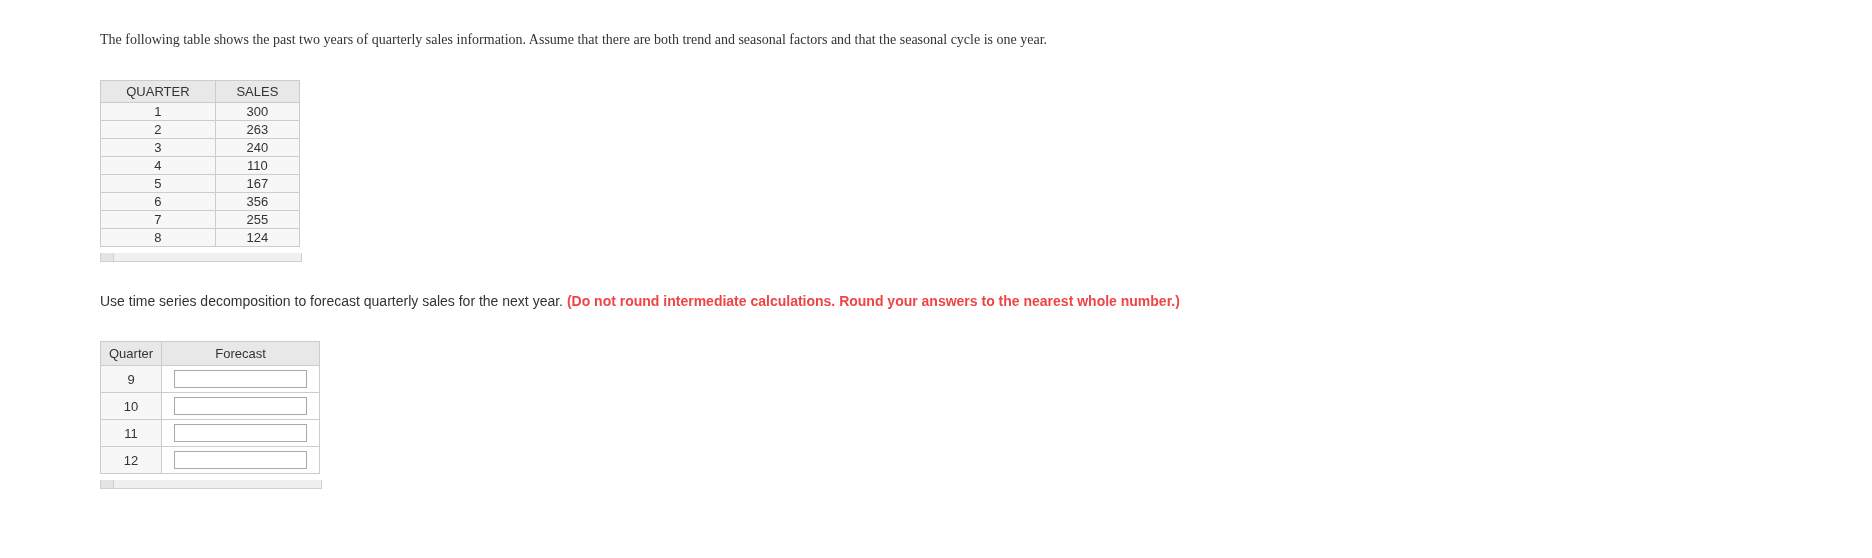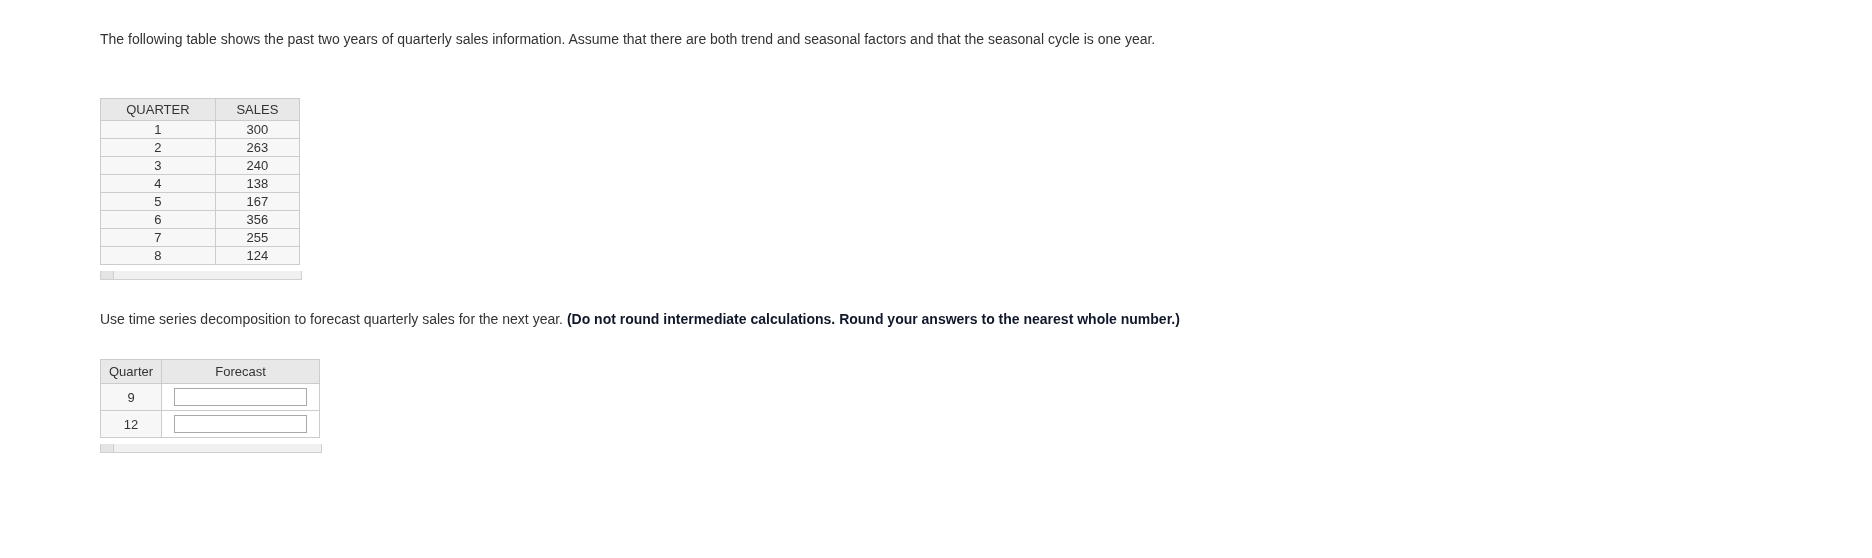--- a/index.html
+++ b/index.html
@@ -4,22 +4,23 @@
 <style>
   body {
     font-family: Arial, Helvetica, sans-serif;
     font-size: 14px;
     color: #333;
     margin: 0;
     padding: 30px 100px;
     background: #fff;
   }
   .intro {
-    margin-bottom: 48px;
+    margin-bottom: 30px;
     line-height: 1.4;
+    font-family: Liberation Serif, serif;
   }
   .data-table {
     border-collapse: collapse;
     margin-bottom: 6px;
     width: 200px;
   }
   .data-table th {
     background: #e8e8e8;
     font-weight: normal;
     padding: 3px 8px;
@@ -50,21 +51,21 @@
     width: 12px;
     height: 100%;
     border-right: 1px solid #d0d0d0;
     background: #e4e4e4;
   }
   .instruction {
     margin-bottom: 30px;
     line-height: 1.4;
   }
   .red-bold {
-    color: #0f172a;
+    color: #ef4444;
     font-weight: bold;
   }
   .forecast-table {
     border-collapse: collapse;
     width: 220px;
     margin-bottom: 6px;
   }
   .forecast-table th {
     background: #e8e8e8;
     font-weight: normal;
@@ -115,21 +116,21 @@
     <tr>
         <td>2</td>
         <td>263</td>
       </tr>
     <tr>
         <td>3</td>
         <td>240</td>
       </tr>
     <tr>
         <td>4</td>
-        <td>138</td>
+        <td>110</td>
       </tr>
     <tr>
         <td>5</td>
         <td>167</td>
       </tr>
     <tr>
         <td>6</td>
         <td>356</td>
       </tr>
     <tr>
@@ -156,20 +157,28 @@
       <th>Quarter</th>
       <th>Forecast</th>
     </tr>
   </thead>
   <tbody>
     <tr>
       <td class="qcell">9</td>
       <td><input class="forecast-input" type="text" value="" style=""></td>
     </tr>
     <tr>
+      <td class="qcell">10</td>
+      <td><input class="forecast-input" type="text" value="" style=""></td>
+    </tr>
+    <tr>
+      <td class="qcell">11</td>
+      <td><input class="forecast-input" type="text" value="" style=""></td>
+    </tr>
+    <tr>
       <td class="qcell">12</td>
       <td><input class="forecast-input" type="text" value="" style=""></td>
     </tr>
   </tbody>
 </table>
 <div class="scroll-indicator" style="width:220px">
     <div class="scroll-indicator-inner"></div>
   </div>
 
 </body></html>

